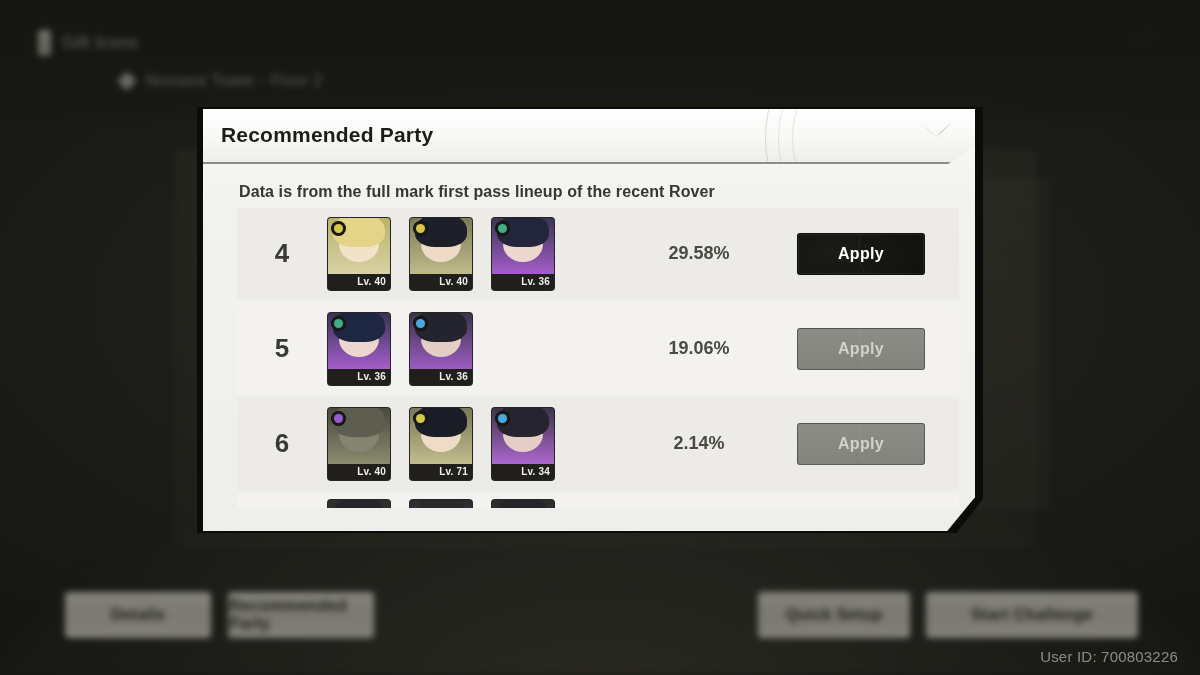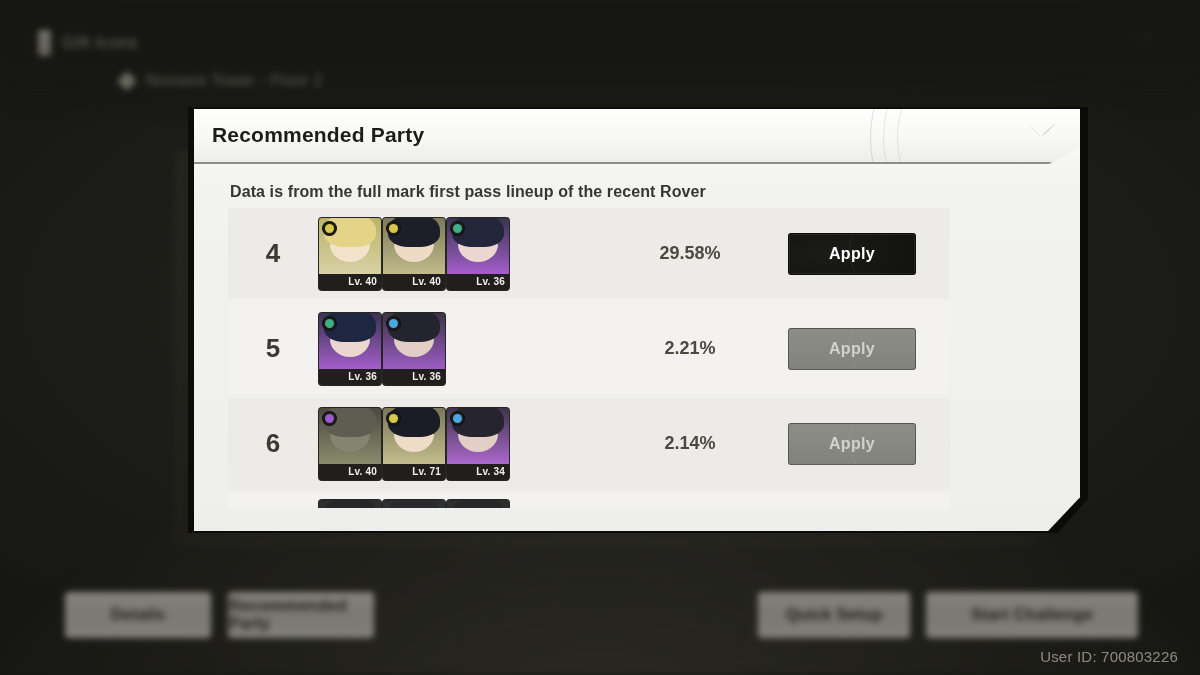--- a/index.html
+++ b/index.html
@@ -128,22 +128,22 @@
 
   
   #dim {
     position: absolute; inset: 0;
     background: rgba(14,14,11,0.42);
   }
 
   
   #dialog {
     position: absolute;
-    left: 188px; top: 107px;
-    width: 900px; height: 426px;
+    left: 197px; top: 107px;
+    width: 786px; height: 426px;
     background: #0b0b0a;
     padding: 2px 8px 2px 6px;
     box-shadow: 0 14px 46px rgba(0,0,0,0.65);
     -webkit-clip-path: polygon(0 0, 100% 0, 100% 92%, 96.6% 100%, 0 100%);
     clip-path: polygon(0 0, 100% 0, 100% 92%, 96.6% 100%, 0 100%);
   }
 
   #dialog-inner {
     position: relative;
     width: 100%; height: 100%;
@@ -230,20 +230,21 @@
   .row-rank {
     width: 90px;
     text-align: center;
     font-size: 26px;
     font-weight: 600;
     color: #3a3a33;
   }
 
   .row-chars {
     display: flex;
+    gap: 18px;
     width: 282px;
     align-items: flex-end;
   }
 
   .char-card {
     position: relative;
     width: 64px; height: 74px;
     border-radius: 4px;
     overflow: hidden;
     background: #3a3a35;
@@ -463,21 +464,21 @@
                 <div class="char-art" style="background: linear-gradient(rgb(59, 51, 72) 0%, rgb(160, 94, 200) 100%);">
                   <div class="char-face" style="background: rgb(236, 217, 202);"></div>
                   <div class="char-hair" style="background: rgb(36, 36, 46);"></div>
                 </div>
                 <div class="char-badge">
                   <div style="width: 9px; height: 9px; border-radius: 50%; background: rgb(74, 168, 224);"></div>
                 </div>
                 <div class="char-lvbar">Lv. 36</div>
               </div>
             </div>
-            <div class="row-pct">2.21%</div>
+            <div class="row-pct">19.06%</div>
             <div class="row-apply disabled">
               <div class="arcs"></div>
               <span>Apply</span>
             </div>
           </div>
           <div class="party-row">
             <div class="row-rank">6</div>
             <div class="row-chars">
               <div class="char-card">
                 <div class="char-art" style="background: linear-gradient(rgb(74, 74, 62) 0%, rgb(141, 141, 112) 100%);">

